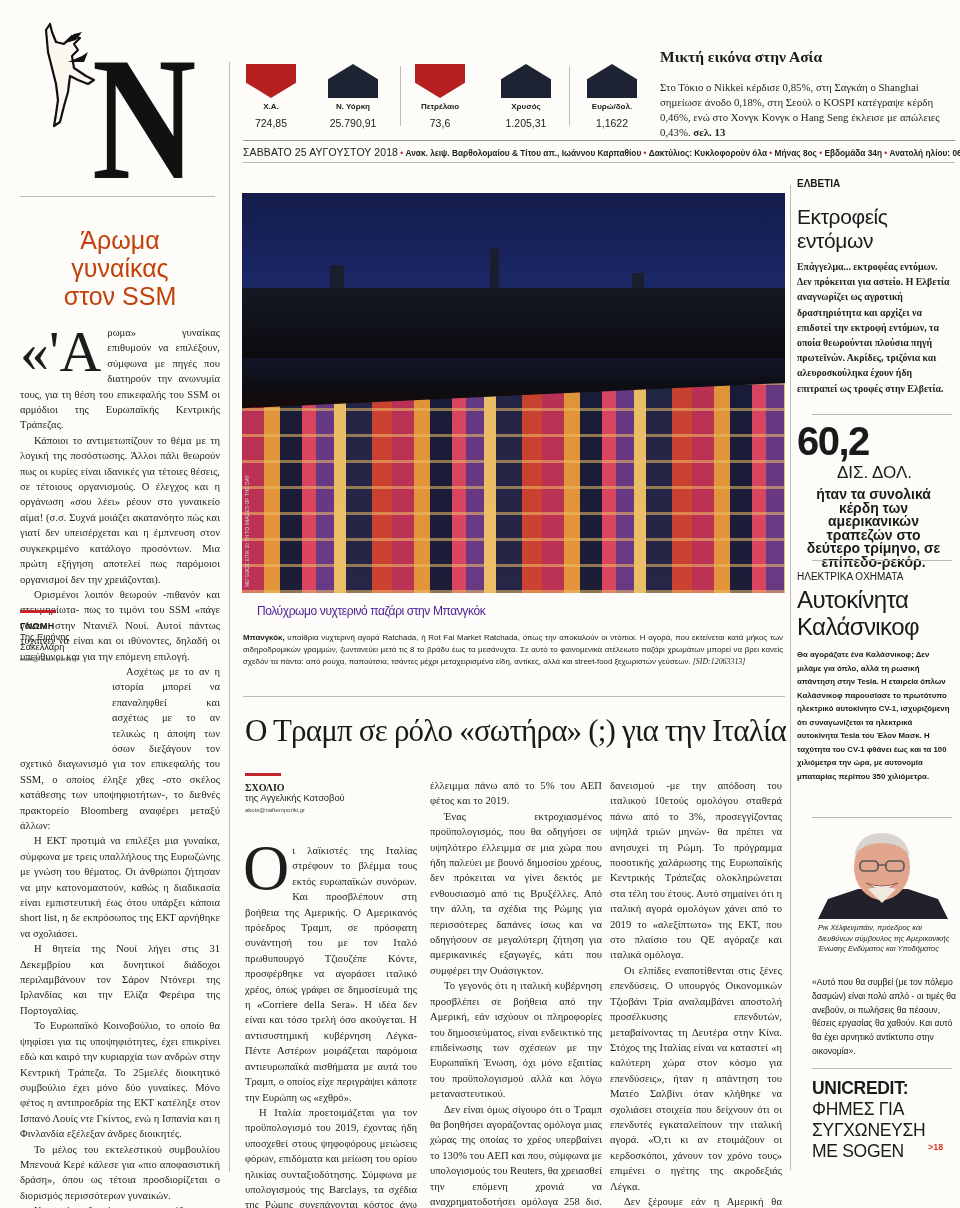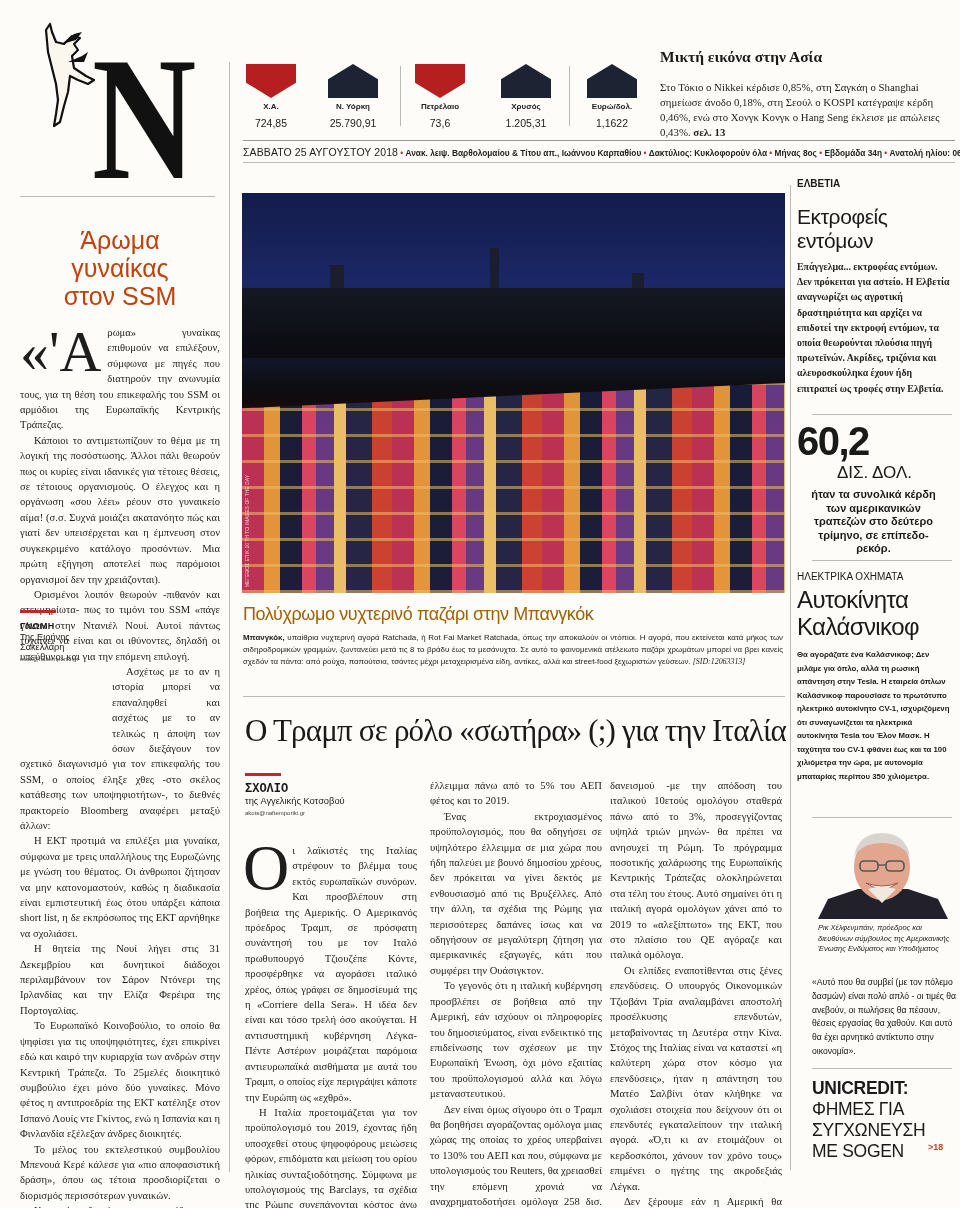--- a/index.html
+++ b/index.html
@@ -44,45 +44,45 @@
 
 #photo{left:242px;top:193px;width:543px;height:400px;overflow:hidden;background:linear-gradient(180deg,#131c4a 0%,#1b2766 22%,#151a33 38%,#0d0e14 48%,#120b0c 52%,#2a0e0c 58%,#3a1414 100%)}
 #photo .market{position:absolute;left:0;top:190px;width:543px;height:210px;
  background:
  repeating-linear-gradient(0deg,rgba(255,210,120,.55) 0 3px,rgba(0,0,0,0) 3px 26px),
  repeating-linear-gradient(90deg,#c0395c 0 22px,#f0a44a 22px 38px,#1b1f3a 38px 60px,#e24e6a 60px 74px,#6c3f8a 74px 92px,#ffd27a 92px 104px,#262849 104px 130px,#d14a3a 130px 150px);
  filter:saturate(1.1);opacity:.9;clip-path:polygon(0 12%,100% 0,100% 100%,0 100%)}
 #photo .tower{position:absolute;background:#1a1e2e}
 #photo .credit{position:absolute;left:2px;bottom:6px;font-family:"Liberation Sans",sans-serif;font-size:5px;color:#ddd;writing-mode:vertical-rl;transform:rotate(180deg)}
 
-#cap-title{left:243px;top:604px;font-family:"Liberation Sans",sans-serif;font-size:18px;letter-spacing:-0.4px;color:#a16207}
+#cap-title{left:257px;top:604px;font-family:"Liberation Sans",sans-serif;font-size:12px;letter-spacing:-0.4px;color:#4c1d95}
 #cap-body{left:243px;top:632px;width:540px;font-family:"Liberation Sans",sans-serif;font-size:7.9px;line-height:12.2px;color:#222;text-align:justify}
 #cap-body b{font-weight:bold}
 .sid{font-style:italic;font-family:"Liberation Serif",serif}
 
 
 #trump-title{left:245px;top:713px;font-family:"Liberation Serif",serif;font-size:31px;letter-spacing:-0.8px;color:#1a1a1a}
 #sxolio{left:245px;top:773px;width:170px}
 #sxolio .bar{width:36px;height:3px;background:#c2262b;margin-bottom:6px}
-#sxolio .kick{font-family:Liberation Mono, monospace;font-weight:bold;font-size:12px}
+#sxolio .kick{font-family:Liberation Serif, serif;font-weight:bold;font-size:10px}
 #sxolio .auth{font-family:"Liberation Sans",sans-serif;font-size:9.3px}
 #sxolio .mail{font-family:"Liberation Sans",sans-serif;font-size:6px;margin-top:4px;color:#444}
 .col{position:absolute;width:172px}
 #c1{left:245px;top:843px}
 #c2{left:430px;top:778px}
 #c3{left:610px;top:778px}
 .dropcap-O{float:left;font-family:"Liberation Serif",serif;font-size:64px;line-height:50px;margin:0 3px -2px -2px}
 
 
 #r1-kick{left:797px;top:178px;font-family:"Liberation Sans",sans-serif;font-weight:bold;font-size:10px}
 #r1-title{left:797px;top:205px;font-family:"Liberation Sans",sans-serif;font-size:21px;line-height:24px;letter-spacing:-0.4px}
 #r1-body{left:797px;top:259px;width:155px;font-family:"Liberation Serif",serif;font-weight:bold;font-size:9.8px;line-height:15.2px;color:#222}
 #big-num{left:797px;top:420px;width:155px;font-family:"Liberation Sans",sans-serif;font-weight:bold;font-size:40px;letter-spacing:-1.5px;line-height:42px}
 #big-unit{left:797px;top:463px;width:155px;text-align:center;font-family:"Liberation Sans",sans-serif;font-size:17px}
-#big-text{left:806px;top:488px;width:135px;text-align:center;font-family:"Liberation Sans",sans-serif;font-weight:bold;font-size:11px;line-height:13.5px}
+#big-text{left:806px;top:488px;width:135px;text-align:center;font-family:"Liberation Sans",sans-serif;font-weight:bold;font-size:14px;line-height:13.5px}
 #r2-kick{left:797px;top:571px;font-family:"Liberation Sans",sans-serif;font-size:10px}
 #r2-title{left:797px;top:586px;font-family:"Liberation Sans",sans-serif;font-size:24px;line-height:27px;letter-spacing:-0.6px}
 #r2-body{left:797px;top:648px;width:158px;font-family:"Liberation Sans",sans-serif;font-weight:bold;font-size:7.8px;line-height:13.5px;color:#1a1a1a}
 #portrait{left:818px;top:827px;width:130px;height:92px;overflow:hidden}
 #cap-person{left:818px;top:923px;width:140px;font-family:"Liberation Sans",sans-serif;font-style:italic;font-size:7.5px;line-height:10.5px}
 #quote{left:812px;top:976px;width:148px;font-family:"Liberation Sans",sans-serif;font-size:8.6px;line-height:13.8px;color:#111}
 #r3-title{left:812px;top:1078px;font-family:"Liberation Sans",sans-serif;font-size:17.5px;line-height:21px;letter-spacing:-0.3px}
 #r3-title b{font-weight:bold}
 #r3-ref{left:928px;top:1142px;font-family:"Liberation Sans",sans-serif;font-weight:bold;font-size:9px;color:#d23b2c}
 </style>

